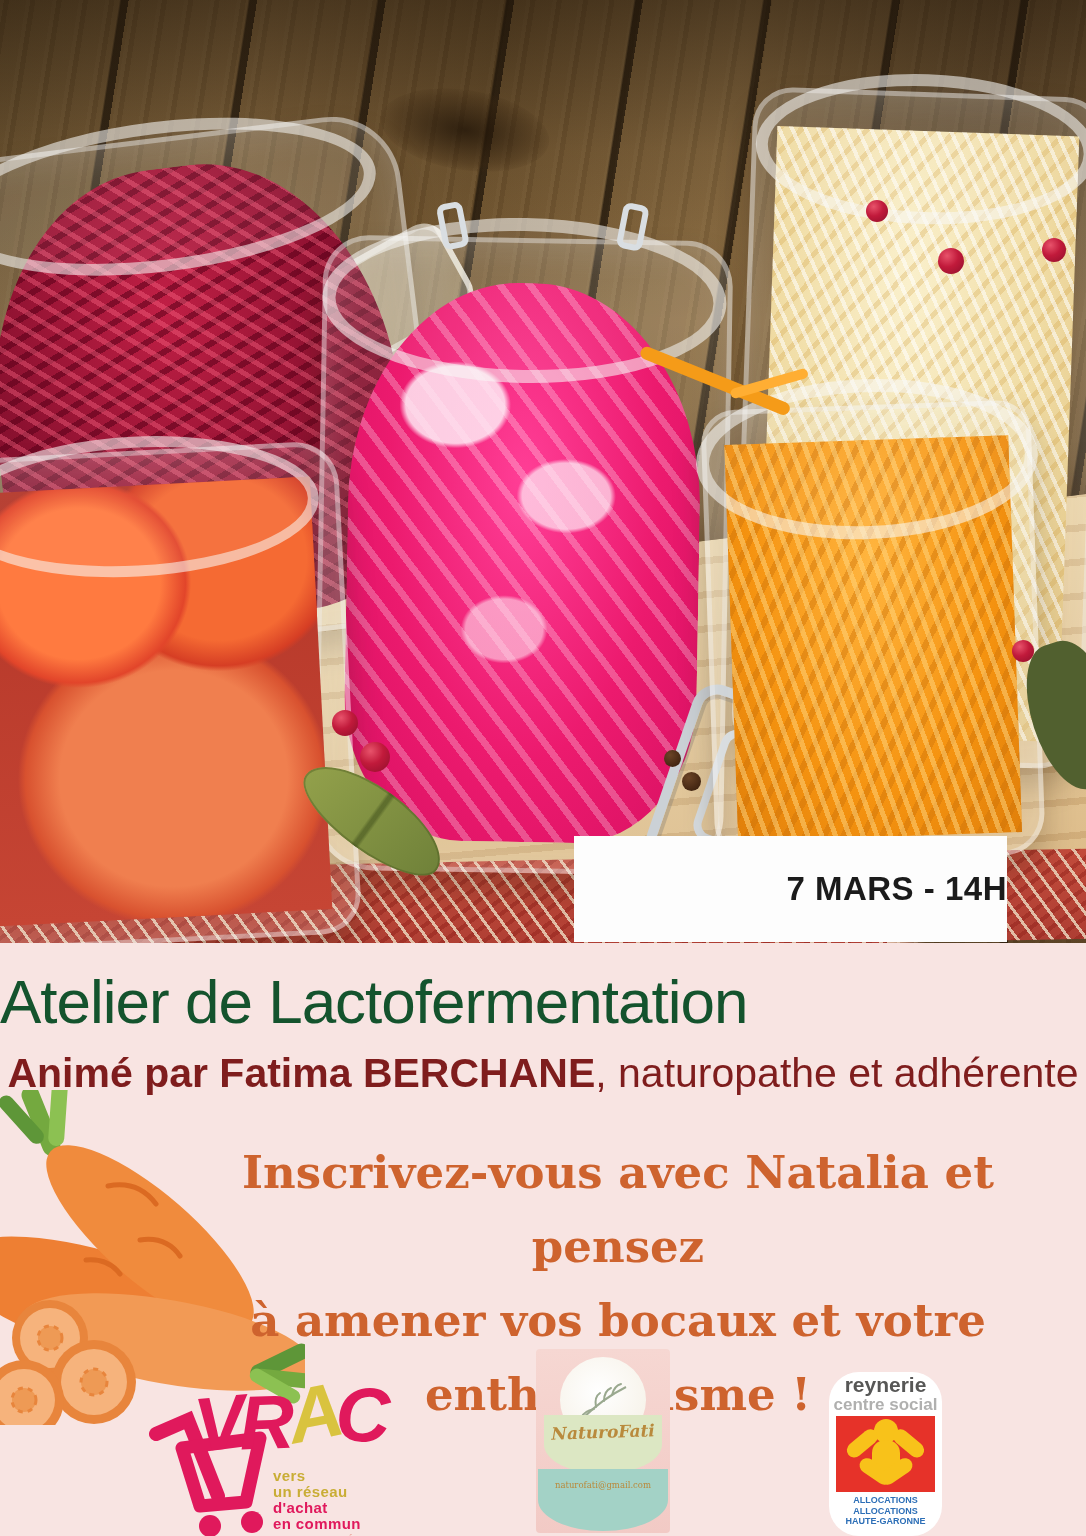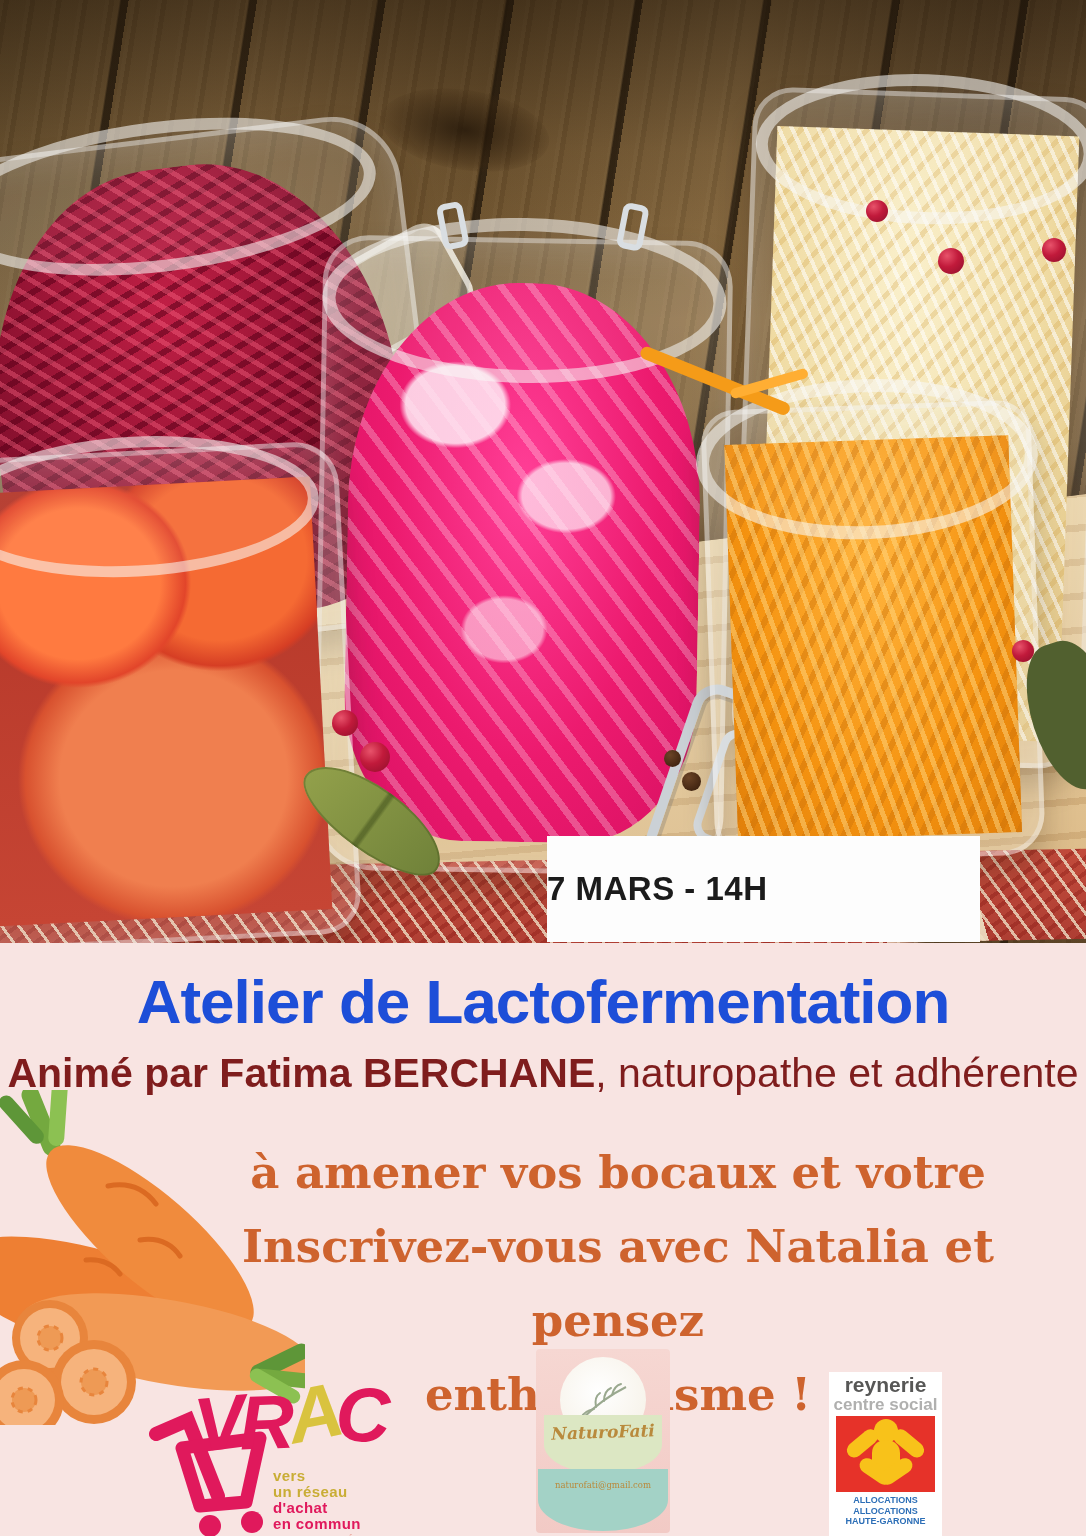--- a/index.html
+++ b/index.html
@@ -115,28 +115,28 @@
     box-shadow:inset 0 0 0 2px rgba(70,85,30,.4); }
   .leaf-2 { left:1032px; top:640px; width:84px; height:150px; transform:rotate(-18deg); z-index:6;
     border-radius:50% / 60%; background:#51602F; }
 
   .berry { position:absolute; border-radius:50%; z-index:8;
     background:radial-gradient(circle at 35% 30%, #E8536B 0%, #C11A3B 45%, #8F0F2B 100%); }
   .allspice { position:absolute; border-radius:50%; z-index:8;
     background:radial-gradient(circle at 35% 30%, #6B4426 0%, #4A2B15 60%, #331C0C 100%); }
 
   
-  .date-box { position:absolute; left:547px; top:836px; width:433px; height:106px; z-index:10;
-    background:#FDFDFD; display:flex; flex-direction:column; justify-content:center; align-items:flex-start; gap:4px; }
+  .date-box { position:absolute; left:574px; top:836px; width:433px; height:106px; z-index:10;
+    background:#FDFDFD; display:flex; flex-direction:column; justify-content:center; align-items:flex-end; gap:4px; }
   .date-line { font-weight:800; font-size:33px; color:#1B1B1B; letter-spacing:.5px; }
 
   
   .pink-section { position:absolute; left:0; top:943px; width:1086px; height:593px; background:#F8E4E2; }
-  .title { position:absolute; left:0; top:966px; width:1086px; text-align:center; z-index:5;
-    font-weight:700; font-size:62px; letter-spacing:-1px; color:#1d4ed8; }
+  .title { position:absolute; left:0; top:966px; width:1086px; z-index:5;
+    font-weight:400; font-size:62px; letter-spacing:-1px; color:#14532d; }
   .subtitle { position:absolute; left:0; top:1050px; width:1086px; text-align:center; white-space:nowrap;
     z-index:5; font-size:41px; color:#7f1d1d; }
   .subtitle .bold { font-weight:700; }
   .subtitle .regular { font-weight:400; }
   .cta { position:absolute; left:150px; top:1136px; width:936px; text-align:center; z-index:4;
     font-family:"DejaVu Serif", serif; font-weight:700; font-size:45px; line-height:74px; color:#CE632E; }
   .cta span { display:block; }
 
   .carrots-illustration { position:absolute; left:-10px; top:1090px; width:315px; height:335px; z-index:3; }
 
@@ -163,21 +163,21 @@
   .naturo-bowl-green { position:absolute; left:8px; top:66px; width:118px; height:59px; overflow:hidden;
     border-radius:0 0 118px 118px / 0 0 59px 59px; background:#DCE7C3; }
   .naturo-name { display:block; padding-top:7px; text-align:center; transform:rotate(-2deg);
     font-family:"DejaVu Serif", serif; font-style:italic; font-weight:700; font-size:17px; color:#B98A3C; }
   .naturo-bowl-teal { position:absolute; left:2px; top:120px; width:130px; height:62px; overflow:hidden;
     border-radius:0 0 130px 130px / 0 0 62px 62px; background:#A3D2C6; }
   .naturo-contact { display:block; padding-top:11px; text-align:center;
     font-family:"DejaVu Serif", serif; font-size:8.5px; color:#B98A3C; }
 
   .reynerie-logo { position:absolute; left:829px; top:1372px; width:113px; height:164px; z-index:6;
-    background:#FFFFFF; display:flex; flex-direction:column; align-items:center; }
+    background:#FFFFFF; display:flex; flex-direction:column; align-items:center;border-radius:30px; }
   .rey-1 { font-size:21px; font-weight:700; color:#575756; line-height:23px; margin-top:1px; }
   .rey-2 { font-size:17px; font-weight:700; color:#B0B0AF; line-height:17px; }
   .rey-square { width:99px; height:76px; background:#E63229; margin-top:3px; position:relative; }
   .rey-caf { font-size:9px; font-weight:700; color:#2D6FB7; line-height:10.5px; text-align:center; margin-top:3px; }
   .rey-divider { width:101px; height:2px; background:#3C3C3B; margin-top:4px; }
   .rey-mairie { font-size:10.5px; font-weight:700; color:#3C3C3B; letter-spacing:.5px; margin-top:3px; }
 </style>
 </head>
 <body>
 
@@ -279,22 +279,22 @@
       <circle cx="104" cy="292" r="13" fill="#EE9A55" stroke="#E8853C" stroke-width="3" stroke-dasharray="5 5"></circle>
     </g>
     <g>
       <circle cx="34" cy="310" r="40" fill="#E8853C"></circle>
         <circle cx="34" cy="310" r="31" fill="#F6B37C"></circle>
       <circle cx="34" cy="310" r="12" fill="#EE9A55" stroke="#E8853C" stroke-width="3" stroke-dasharray="5 5"></circle>
     </g>
   </svg>
 
   <div class="cta">
+    <span>Inscrivez-vous avec Natalia et pensez</span>
     <span>à amener vos bocaux et votre</span>
-    <span>Inscrivez-vous avec Natalia et pensez</span>
     <span>enthousiasme !</span>
   </div>
 
   <div class="vrac-logo">
     <svg class="vrac-cart" width="135" height="140" viewBox="0 0 135 140">
       <path d="M8,38 L40,24 L70,100" stroke="#E0195C" stroke-width="14" fill="none" stroke-linecap="round"></path>
       <path d="M34,52 L112,42 L98,106 L52,110 Z" fill="none" stroke="#E0195C" stroke-width="13" stroke-linejoin="round"></path>
       <circle cx="62" cy="130" r="11" fill="#E0195C"></circle>
       <circle cx="104" cy="126" r="11" fill="#E0195C"></circle>
     </svg>

